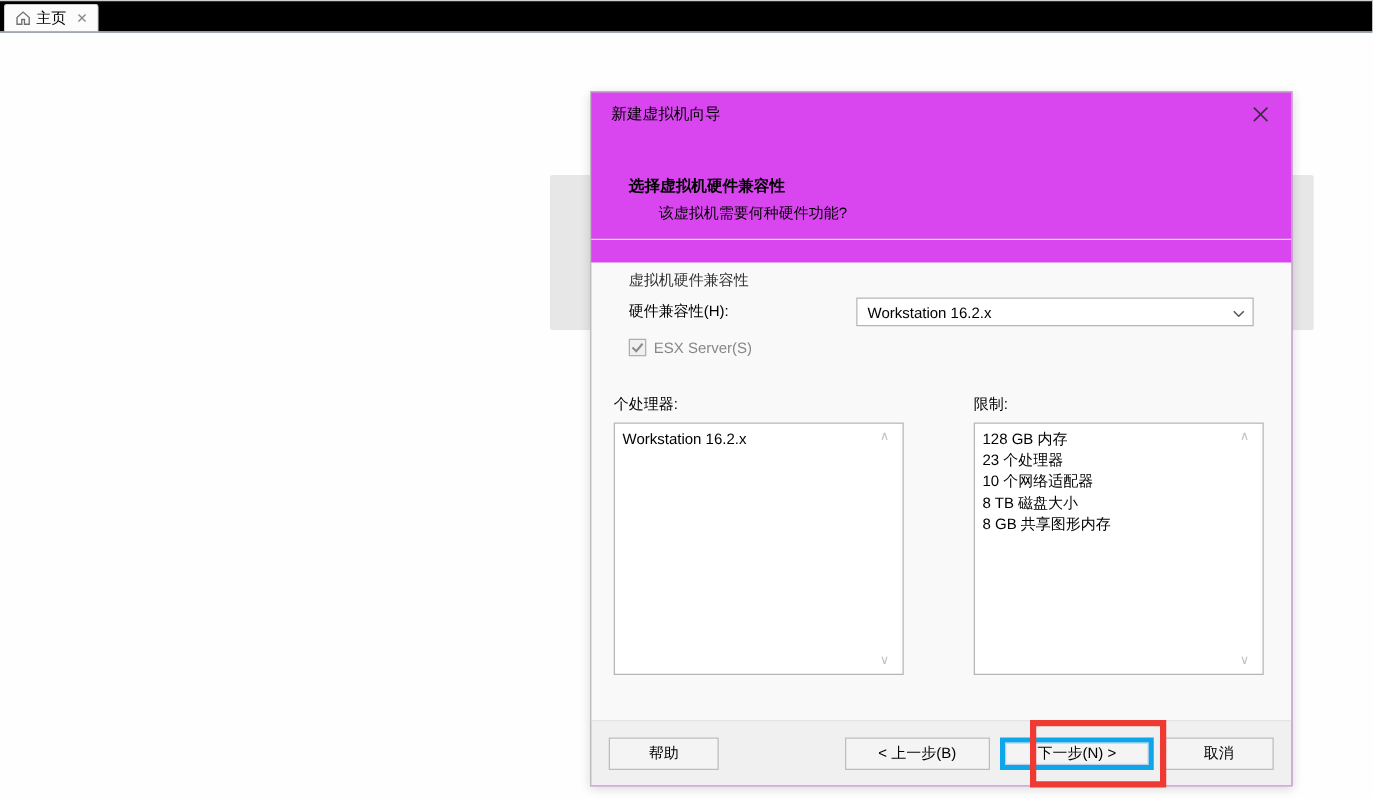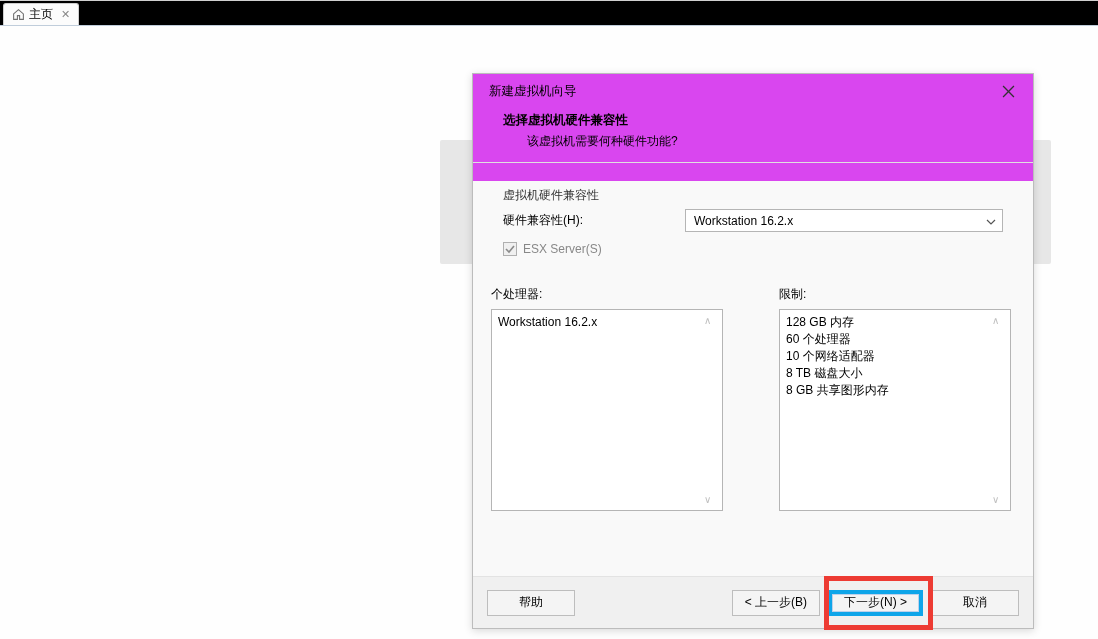--- a/index.html
+++ b/index.html
@@ -69,20 +69,21 @@
       padding: 0 10px 0 16px;
     }
     .dialog-title { font-size: 12.5px; }
     .close-btn {
       width: 30px; height: 24px;
       display: flex; align-items: center; justify-content: center;
       cursor: pointer;
     }
     .dialog-subhead {
       padding: 4px 30px 12px 30px;
+      margin-top: 29px;
     }
     .subhead-title { font-weight: bold; font-size: 12.5px; margin-bottom: 4px; }
     .subhead-desc { padding-left: 24px; font-size: 12px; }
     .content-sep { border: none; border-top: 1px solid #e0e0e0; }
     .dialog-body {
       flex: 1;
       padding: 14px 18px 8px 18px;
       background: #f9f9f9;
       margin-top: 18px;
     }
@@ -167,21 +168,21 @@
       border-top: 1px solid #e3e3e3;
       display: flex;
       align-items: center;
       padding: 0 14px;
       gap: 8px;
     }
     .spacer { flex: 1; }
     .btn {
       height: 26px;
       min-width: 88px;
-      padding: 0 12px;
+      padding: 0 26px;
       background: #f4f4f4;
       border: 1px solid #bdbdbd;
       font-size: 12px;
       cursor: pointer;
       display: inline-flex;
       align-items: center;
       justify-content: center;
     }
     .btn.default-btn {
       border: 4px solid #0ea5e9;
@@ -263,21 +264,21 @@
     <div class="cols">
       <div class="listbox" id="products-list">
         <span class="scroll-stub top">∧</span>
         <span class="scroll-stub bot">∨</span>
           <div>Workstation 16.2.x</div>
         </div>
       <div class="listbox" id="limits-list">
         <span class="scroll-stub top">∧</span>
         <span class="scroll-stub bot">∨</span>
       <div>128 GB 内存</div>
-          <div>60 个处理器</div>
+          <div>23 个处理器</div>
           <div>10 个网络适配器</div>
           <div>8 TB 磁盘大小</div>
           <div>8 GB 共享图形内存</div>
         </div>
     </div>
   </div>
 
   <div class="dialog-footer">
     <button class="btn">帮助</button>
     <div class="spacer"></div>

